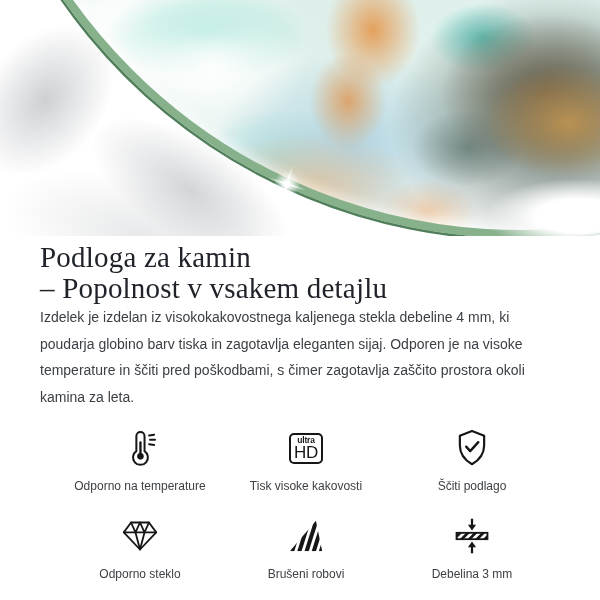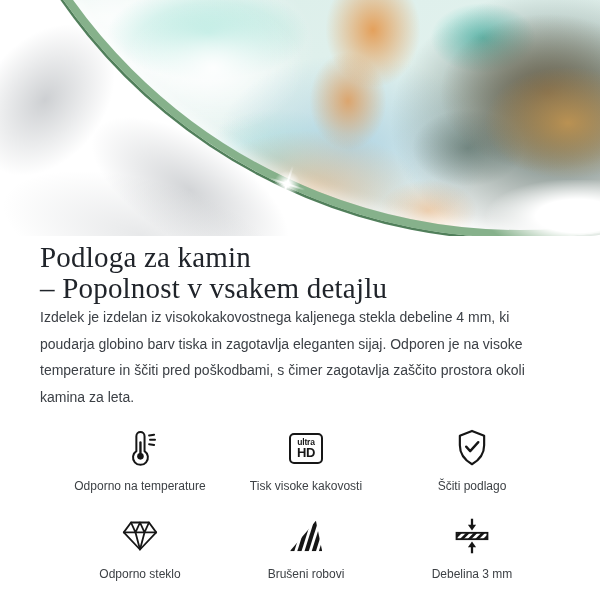--- a/index.html
+++ b/index.html
@@ -59,21 +59,21 @@
   .features { margin:18px 0 0 17px; width:498px; display:grid;
               grid-template-columns:166px 166px 166px; row-gap:22px; }
   .feature { display:flex; flex-direction:column; align-items:center; }
   .icon-box { height:40px; display:flex; align-items:center; justify-content:center; }
   .feature .label { margin-top:11px; font-size:12px; line-height:15px; color:#3d4145; text-align:center; }
   svg.fi { display:block; }
   .uhd { width:34px; height:31px; border:2.5px solid #161616; border-radius:5px;
          display:flex; flex-direction:column; align-items:center; justify-content:center;
          color:#161616; line-height:1; padding-top:1px; }
   .uhd .t1 { font-size:8.5px; font-weight:600; letter-spacing:-.2px; }
-  .uhd .t2 { font-size:13px; font-weight:700; letter-spacing:-.3px;text-align:right; }
+  .uhd .t2 { font-size:17px; font-weight:400; letter-spacing:-.3px;text-align:right; }
 </style>
 </head>
 <body>
 
 <div class="hero" role="img" aria-label="Okrogla kaljena steklena podloga za kamin z abstraktnim marmornim vzorcem v turkizni, beli in oranžni barvi">
   <div class="blob blob-a"></div>
   <div class="blob blob-b"></div>
   <div class="blob blob-c"></div>
   <div class="disc"></div>
   <div class="edge-fade"></div>

